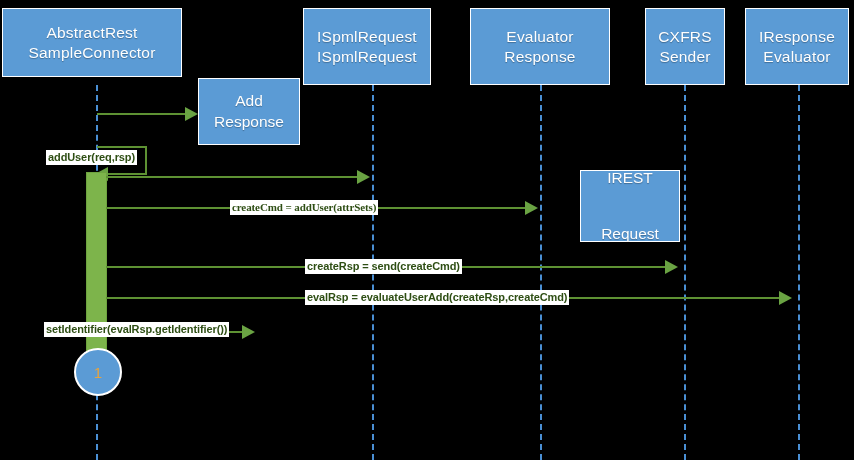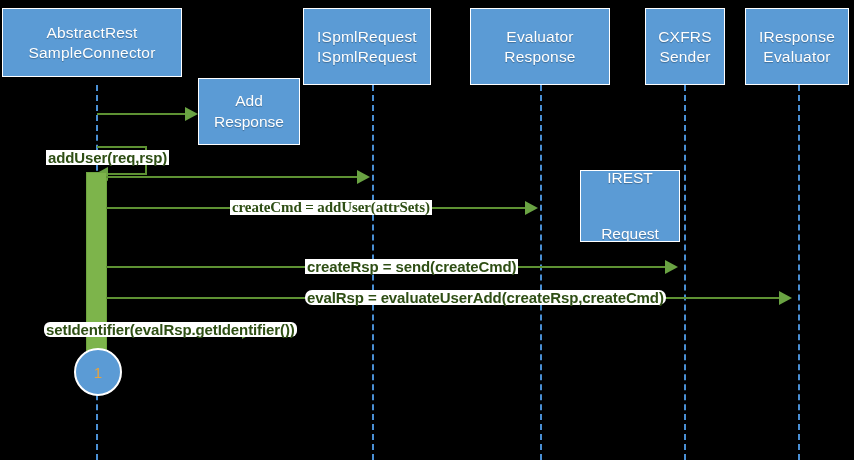--- a/index.html
+++ b/index.html
@@ -87,21 +87,21 @@
     border-bottom: 7px solid transparent;
   }
   .arrowhead.right { border-left: 13px solid #6AA343; }
   .arrowhead.left  { border-right: 13px solid #6AA343; }
 
   
   .msglabel {
     position: absolute;
     background: #FFFFFF;
     color: #2E4E14;
-    font-size: 15px;
+    font-size: 11px;
     font-weight: bold;
     line-height: 13px;
     padding: 1px 2px;
     white-space: nowrap;
     letter-spacing: -0.1px;
     font-family: "Liberation Sans", sans-serif;
   }
 
   
   .endcircle {
@@ -181,23 +181,23 @@
     <span class="pline">IREST</span>
     <span class="pline">Request</span>
   </div>
 
   <div class="msgline" style="left:106px; top:266px; width:560px;"></div>
   <div class="arrowhead right" style="left:665px; top:260px;"></div>
   <div class="msglabel" style="left:305px; top:259px;">createRsp = send(createCmd)</div>
 
   <div class="msgline" style="left:106px; top:297px; width:674px;"></div>
   <div class="arrowhead right" style="left:779px; top:291px;"></div>
-  <div class="msglabel" style="left:305px; top:290px;border-radius:7px;">evalRsp = evaluateUserAdd(createRsp,createCmd)</div>
+  <div class="msglabel" style="left:305px; top:290px;">evalRsp = evaluateUserAdd(createRsp,createCmd)</div>
 
   <div class="msgline" style="left:46px; top:331px; width:205px;"></div>
   <div class="arrowhead right" style="left:242px; top:325px;"></div>
-  <div class="msglabel" style="left:44px; top:322px;border-radius:6px;">setIdentifier(evalRsp.getIdentifier())</div>
+  <div class="msglabel" style="left:44px; top:322px;">setIdentifier(evalRsp.getIdentifier())</div>
 
   <div class="endcircle" style="left:74px; top:348px; width:44px; height:44px;">
     <span>1</span>
   </div>
 
 </div>
 
 </body></html>

